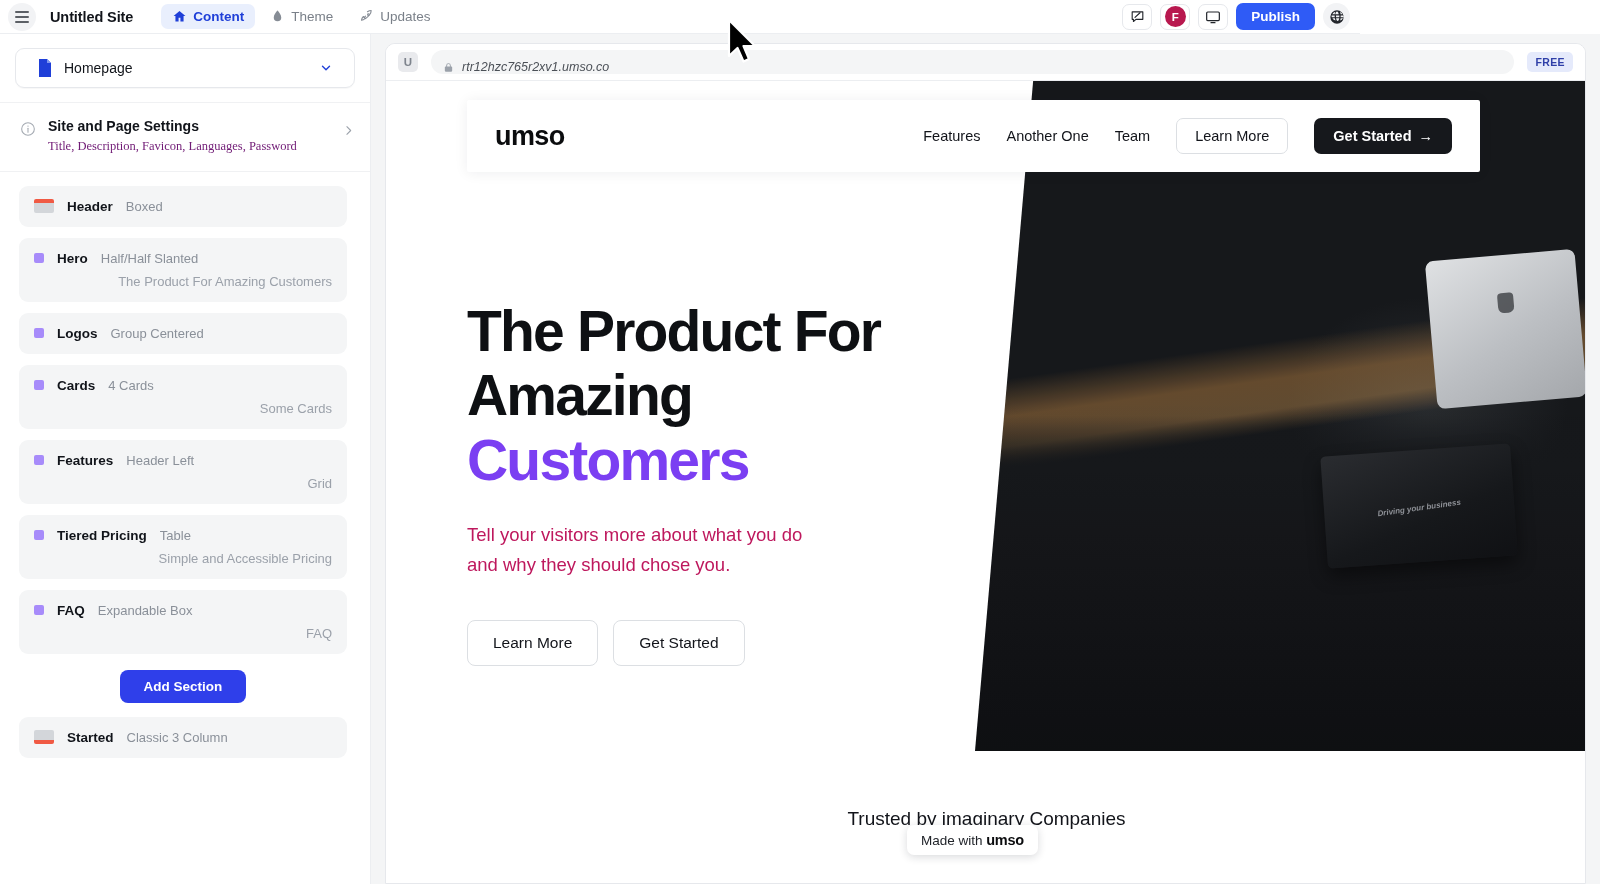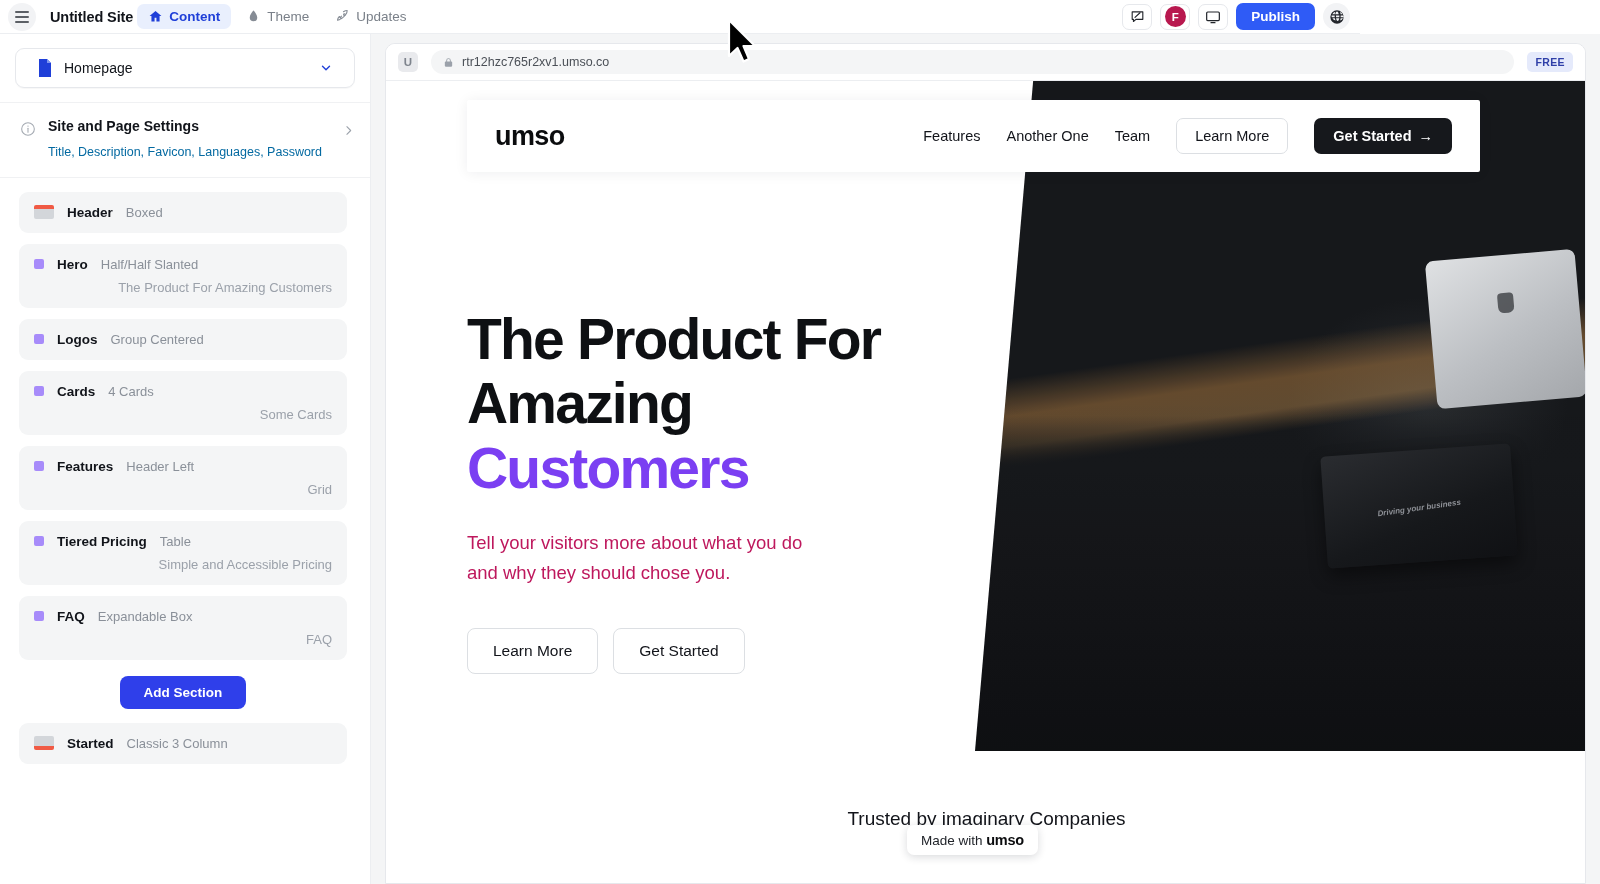--- a/index.html
+++ b/index.html
@@ -25,21 +25,21 @@
     border-radius: 50%; background: #f2f3f5;
     display: flex; flex-direction: column; align-items: center; justify-content: center;
     gap: 3px; cursor: pointer; flex: 0 0 auto;
   }
   .hamburger i { display:block; width: 14px; height: 2px; background: #5c6066; border-radius: 1px; }
 
   .site-title {
     margin-left: 14px; font-size: 14.5px; font-weight: 700; color: #11141a;
     letter-spacing: -0.1px; white-space: nowrap;
   }
-  .tabs { display: flex; align-items: center; margin-left: 4px; gap: 4px; }
+  .tabs { display: flex; align-items: center; margin-left: 28px; gap: 4px; }
   .tab {
     display: flex; align-items: center; gap: 6px;
     padding: 5px 11px; border-radius: 7px; font-size: 13.5px;
     color: #7a8089; font-weight: 500; cursor: pointer; white-space: nowrap;
   }
   .tab.active { background: #e9effd; color: #1f3fd8; font-weight: 700; }
   .tab .ic { width: 15px; height: 15px; display:block; }
 
   .topbar-right {
     margin-left: auto; display: flex; align-items: center; gap: 8px; padding-right: 10px;
@@ -80,21 +80,21 @@
   .page-select .chev { margin-left: auto; }
 
   .settings-row {
     display: flex; align-items: flex-start; padding: 14px 15px 16px 20px;
     border-top: 1px solid #f0f1f3; border-bottom: 1px solid #f0f1f3;
     cursor: pointer;
   }
   .settings-row .info-ic { margin-top: 4px; flex: 0 0 auto; }
   .settings-text { margin-left: 12px; }
   .settings-title { font-size: 14px; font-weight: 600; color: #11141a; line-height: 1.35; }
-  .settings-sub { font-size: 12.5px; color: #0369a1; margin-top: 8px; line-height: 1.35; }
+  .settings-sub { font-size: 12.5px; color: #701a75; margin-top: 2px; line-height: 1.35; font-family: Liberation Serif, serif; }
   .settings-row .chev-right { margin-left: auto; margin-top: 7px; }
 
   .sections { padding: 14px 23px 0 19px; }
   .sec {
     background: #f4f5f6; border-radius: 9px; margin-bottom: 11px;
     padding: 13px 15px; cursor: pointer;
   }
   .sec-top { display: flex; align-items: center; gap: 13px; }
   .sec-name { font-size: 13.5px; font-weight: 700; color: #11141a; }
   .sec-variant { font-size: 13px; color: #8a9099; }
@@ -127,21 +127,21 @@
     height: 37px; display: flex; align-items: center; padding: 0 12px;
     border-bottom: 1px solid #eceef1; background: #fff;
   }
   .u-badge {
     width: 20px; height: 20px; border-radius: 5px; background: #e9eaed;
     color: #7e848d; font-size: 11.5px; font-weight: 700;
     display: flex; align-items: center; justify-content: center; flex: 0 0 auto;
   }
   .urlbar {
     margin-left: 13px; flex: 1; height: 24px; background: #f4f5f6; border-radius: 12px;
-    display: flex; align-items: center; padding: 0 12px; cursor: text;
+    display: flex; align-items: flex-end; padding: 0 12px; cursor: text; font-style: italic;
   }
   .urlbar .lock { margin-right: 8px; flex: 0 0 auto; }
   .url-text { font-size: 12.5px; color: #4b5057; }
   .free-badge {
     margin-left: 13px; background: #e5eafb; color: #2f3fa8;
     font-size: 10.5px; font-weight: 700; letter-spacing: 0.4px;
     padding: 4px 8px; border-radius: 5px; flex: 0 0 auto;
   }
 
   .site-viewport { position: relative; width: 1201px; height: 804px; background: #fff; overflow: hidden; }
@@ -198,21 +198,21 @@
   .nav-ghost {
     border: 1px solid #dcdfe3; border-radius: 7px; padding: 9px 18px;
     font-size: 14.5px; color: #12141a; background: #fff; cursor: pointer; white-space: nowrap;
   }
   .nav-cta {
     background: #16181c; color: #fff; border-radius: 7px; padding: 10px 19px;
     font-size: 14.5px; font-weight: 600; cursor: pointer; white-space: nowrap;
     display: flex; align-items: center; gap: 7px;
   }
 
-  .hero-copy { position: absolute; left: 81px; top: 218px; width: 470px; z-index: 5; margin-top: 8px; }
+  .hero-copy { position: absolute; left: 81px; top: 218px; width: 470px; z-index: 5; }
   .hero-h1 {
     font-size: 57px; line-height: 1.13; font-weight: 800; color: #0e1013;
     letter-spacing: -1.8px;
   }
   .hero-h1 .accent { color: #7b3ff2; }
   .hero-p {
     margin-top: 28px; font-size: 18.5px; line-height: 1.62; color: #be185d; max-width: 360px;
   }
   .hero-btns { margin-top: 40px; display: flex; gap: 15px; }
   .hero-btn {

